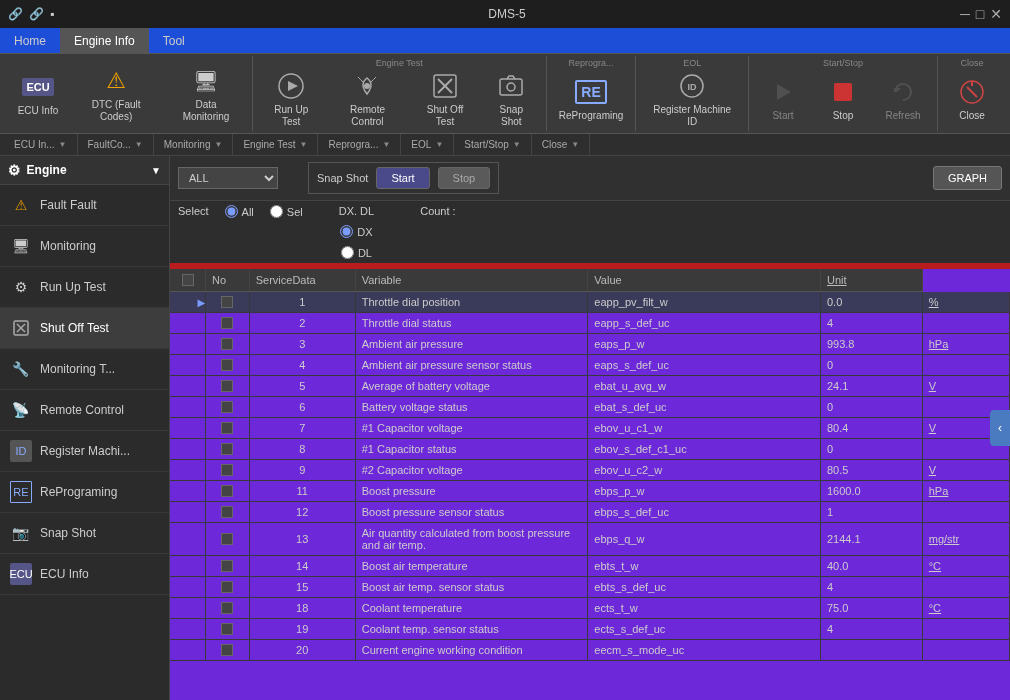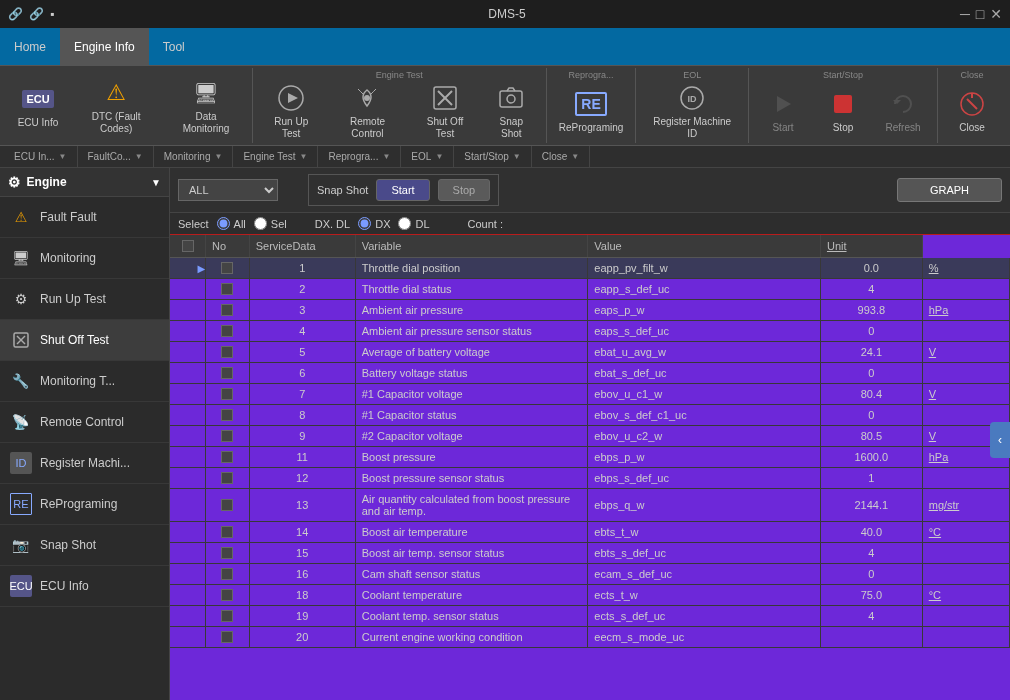--- a/index.html
+++ b/index.html
@@ -26,23 +26,23 @@
     .title-bar-left { display: flex; align-items: center; gap: 6px; }
     .title-bar-title { flex: 1; text-align: center; font-size: 12px; color: #ccc; }
     .title-bar-controls { display: flex; gap: 6px; }
     .title-bar-controls span {
       cursor: pointer;
       font-size: 14px;
       color: #aaa;
     }
     
     .menu-bar {
-      background: #0369a1;
-      display: flex;
-      height: 38px;
+      background: #1d4ed8;
+      display: flex;
+      height: 26px;
       align-items: center;
       border-bottom: 1px solid #555;
     }
     .menu-item {
       padding: 4px 14px;
       font-size: 12px;
       color: #ccc;
       cursor: pointer;
       height: 100%;
       display: flex;
@@ -207,39 +207,39 @@
       border-radius: 3px;
       border: 1px solid #666;
     }
     .snap-btn.start-btn { background: #4a4a8a; color: #fff; }
     .snap-btn.stop-btn { background: #5a5a5a; color: #aaa; }
     .graph-btn {
       margin-left: auto;
       background: #555;
       color: #fff;
       border: 1px solid #777;
-      padding: 5px 32px;
+      padding: 5px 14px;
       font-size: 11px;
       cursor: pointer;
       border-radius: 3px;
     }
     
     .select-row {
       display: flex;
-      align-items: center;
+      align-items: flex-start;
       padding: 4px 8px;
-      gap: 8px;
+      gap: 16px;
       background: #2d2d2d;
-      border-bottom: 1px solid #b91c1c;
+      border-bottom: 6px solid #b91c1c;
       font-size: 11px;
       color: #ccc;
     }
     .select-row label { display: flex; align-items: center; gap: 4px; cursor: pointer; }
     .select-row input[type=radio] { accent-color: #7a9bff; }
-    .dx-dl-section { display: flex; align-items: center; gap: 8px; margin-left: 20px; }
+    .dx-dl-section { display: flex; align-items: center; gap: 8px; margin-left: 20px; flex-direction: column; }
     .count-section { margin-left: 30px; }
     
     .table-container {
       flex: 1;
       overflow-y: auto;
       overflow-x: hidden;
       background: #6d28d9;
     }
     .data-table {
       width: 100%;
@@ -263,21 +263,21 @@
     .data-table td {
       padding: 4px 6px;
       border-bottom: 1px solid #383838;
       border-right: 1px solid #383838;
       color: #ccc;
     }
     .data-table tbody tr.selected { background: #3a3a5a; }
     .col-check { width: 24px; text-align: center; }
     .col-no { width: 30px; text-align: center; }
     .col-var { width: 160px; }
-    .col-val { width: 70px; text-align: center; }
+    .col-val { width: 70px; text-align: left; }
     .col-unit { width: 60px; text-decoration: underline; }
     .checkbox-cell {
       display: flex;
       justify-content: center;
     }
     .mini-checkbox {
       width: 12px;
       height: 12px;
       background: #444;
       border: 1px solid #666;
@@ -800,33 +800,20 @@
                 <td class="col-val">4</td>
                 <td class="col-unit"></td>
               </tr>
               <tr>
                 <td style="width: 8px; padding: 0px; text-align: right; color: rgb(122, 155, 255); font-size: 10px;"></td>
                 <td class="col-check">
                   <div class="checkbox-cell">
                     <div class="mini-checkbox"></div>
                   </div>
                 </td>
-                <td class="col-no">16</td>
-                <td>Cam shaft sensor status</td>
-                <td class="col-var">ecam_s_def_uc</td>
-                <td class="col-val">0</td>
-                <td class="col-unit"></td>
-              </tr>
-              <tr>
-                <td style="width: 8px; padding: 0px; text-align: right; color: rgb(122, 155, 255); font-size: 10px;"></td>
-                <td class="col-check">
-                  <div class="checkbox-cell">
-                    <div class="mini-checkbox"></div>
-                  </div>
-                </td>
                 <td class="col-no">18</td>
                 <td>Coolant temperature</td>
                 <td class="col-var">ects_t_w</td>
                 <td class="col-val">75.0</td>
                 <td class="col-unit">°C</td>
               </tr>
               <tr>
                 <td style="width: 8px; padding: 0px; text-align: right; color: rgb(122, 155, 255); font-size: 10px;"></td>
                 <td class="col-check">
                   <div class="checkbox-cell">

